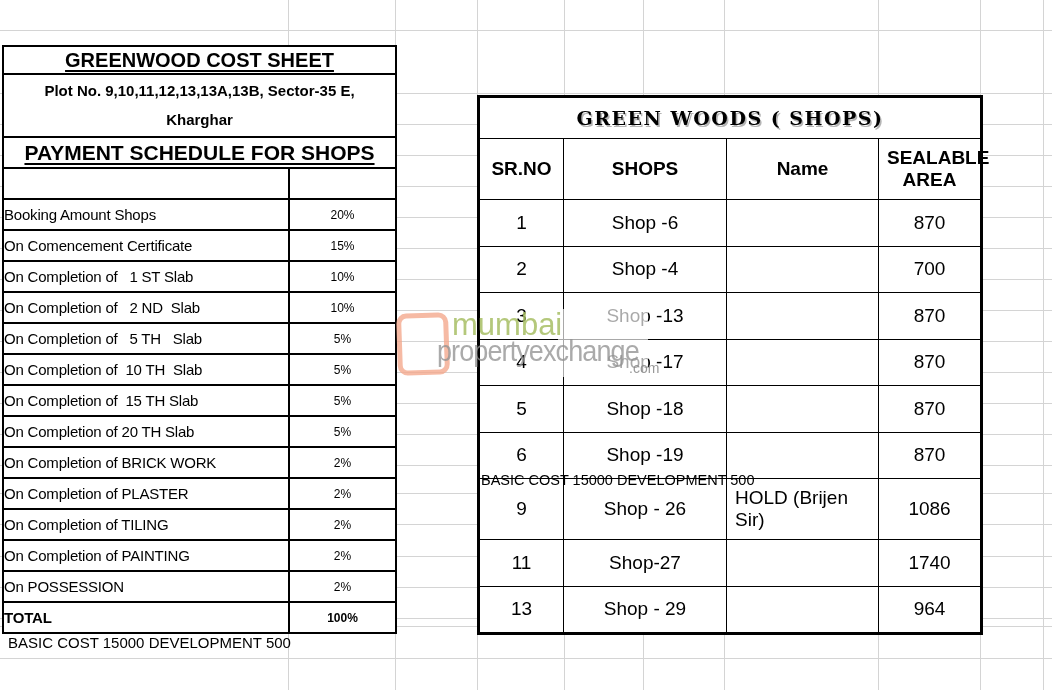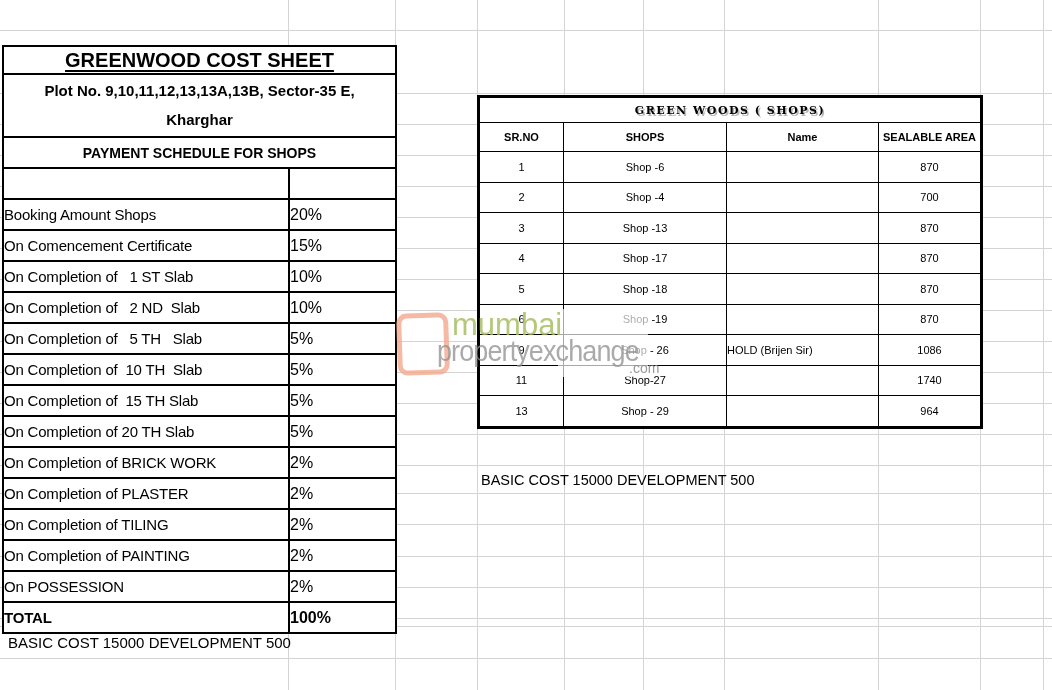--- a/index.html
+++ b/index.html
@@ -11,31 +11,31 @@
   .gl-h{position:absolute;left:0;right:0;height:1px;background:#d4d4d4;}
   .gl-v{position:absolute;top:0;bottom:0;width:1px;background:#d4d4d4;}
 
   
   .ltable{position:absolute;left:2px;top:2px;width:393px;border-collapse:collapse;
           background:#fff;z-index:1;table-layout:fixed;margin-top:43px;}
   .ltable td{border:2px solid #000;padding:0;vertical-align:middle;}
   .lt-title{height:26px;text-align:center;font-weight:bold;font-size:20px;
             text-decoration:underline;text-underline-offset:3px;}
   .lt-plot{height:61px;text-align:center;font-weight:bold;font-size:15px;line-height:1.9;}
-  .lt-sched{height:29px;text-align:center;font-weight:bold;font-size:14px;
-            text-underline-offset:3px;}
+  .lt-sched{height:29px;text-align:center;font-weight:bold;font-size:21px;
+            text-decoration:underline;text-underline-offset:3px;}
   .lt-empty td{height:29px;}
   .ps-label{font-size:15px;padding-left:6px;white-space:pre;height:29px;letter-spacing:-0.2px;}
-  .ps-value{font-size:16px;text-align:left;}
+  .ps-value{font-size:12px;text-align:center;}
   .ps-bold td{font-weight:bold;}
 
   
   .rtable{position:absolute;left:477px;top:95px;width:503px;border-collapse:collapse;
           background:#fff;z-index:1;table-layout:fixed;border:3px solid #000;}
-  .rtable td{border:1.5px solid #000;padding:0;font-size:11px;vertical-align:middle;}
+  .rtable td{border:1.5px solid #000;padding:8px;font-size:19px;vertical-align:middle;}
   .rt-title{height:24px;text-align:center;font-family:"DejaVu Serif",serif;font-weight:bold;
             font-size:17px;letter-spacing:1.5px;border-bottom:3px solid #000;
             text-shadow:1.5px 1.5px 0 #b5b5b5;}
   .rt-h{height:28px;font-weight:bold;font-size:12.5px;text-align:center;}
   .rt-sr{text-align:center;height:29.5px;}
   .rt-shop{text-align:center;}
   .rt-name{text-align:left;padding-left:5px;}
   .rt-area{text-align:center;padding-right:4px;margin-top:13px;}
 
   

